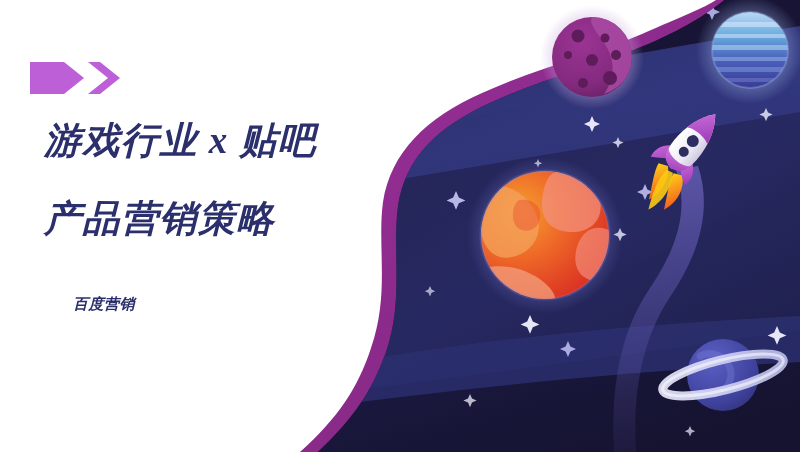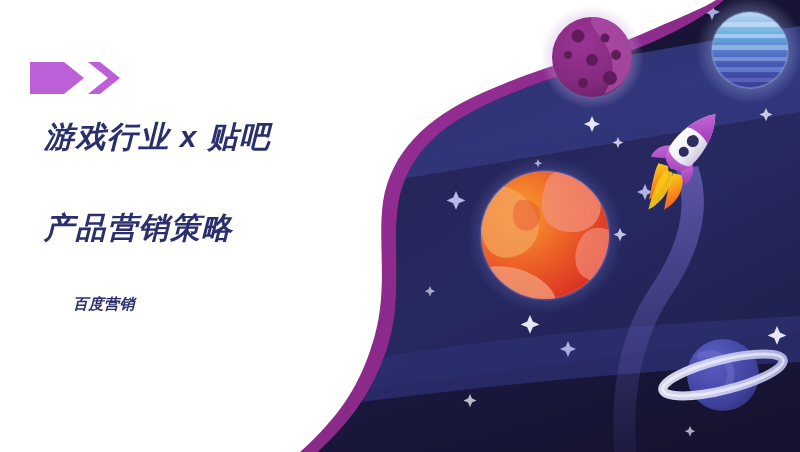--- a/index.html
+++ b/index.html
@@ -12,25 +12,26 @@
   .left-panel{
     position:absolute;left:0;top:0;width:380px;height:452px;
     z-index:5;pointer-events:none;
   }
   .left-panel>*{pointer-events:auto;}
 
   #brand-chevron{position:absolute;left:28px;top:58px;width:100px;height:40px;}
 
   .title-block{position:absolute;left:44px;top:118px;width:330px;}
   .title-line{
-    font-size:30px;font-weight:700;font-style:italic;
+    font-size:37px;font-weight:700;font-style:italic;
     color:#2b2f6b;letter-spacing:1.5px;line-height:1.25;
     white-space:nowrap;
-  }
-  .title-line.second{margin-top:53px;}
+    font-family:Liberation Serif, serif;
+  }
+  .title-line.second{margin-top:32px;}
   .subtitle{
     position:absolute;left:36px;top:295px;
     font-size:15px;font-weight:700;font-style:italic;
     color:#2b2f6b;letter-spacing:.5px;white-space:nowrap;margin-left:37px;
   }
 </style>
 </head>
 <body>
 
 <div id="slide">

